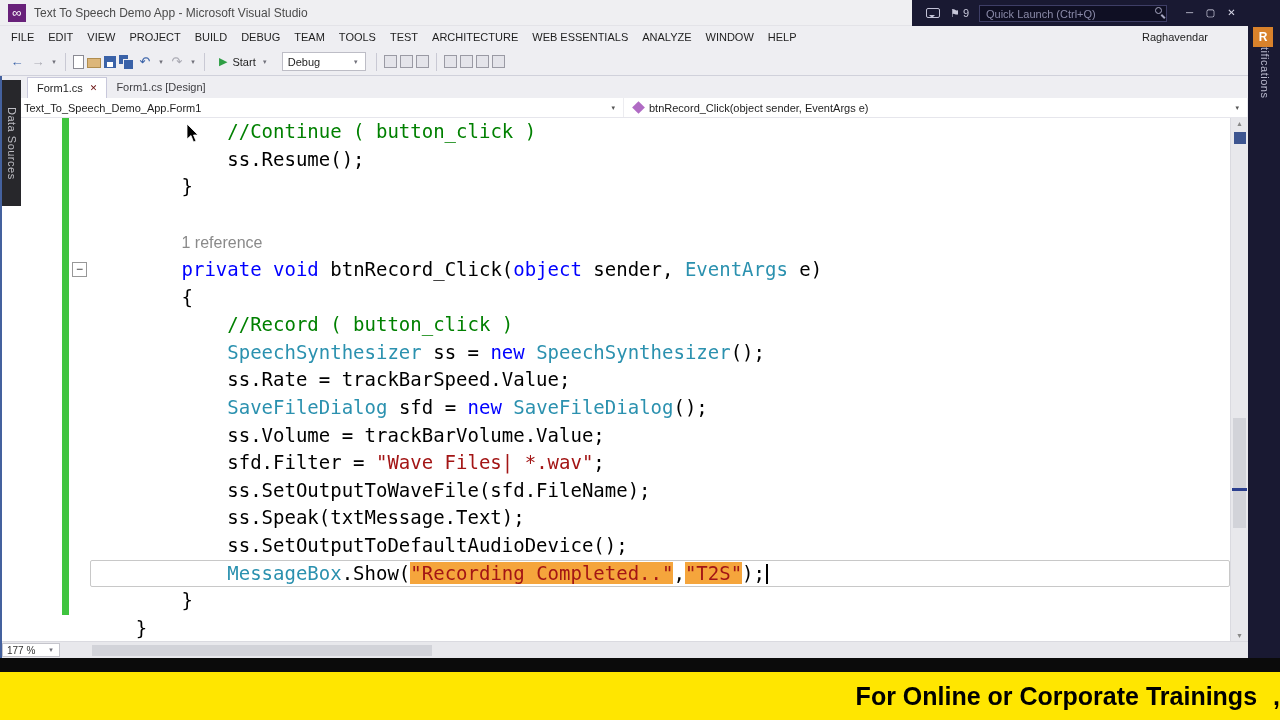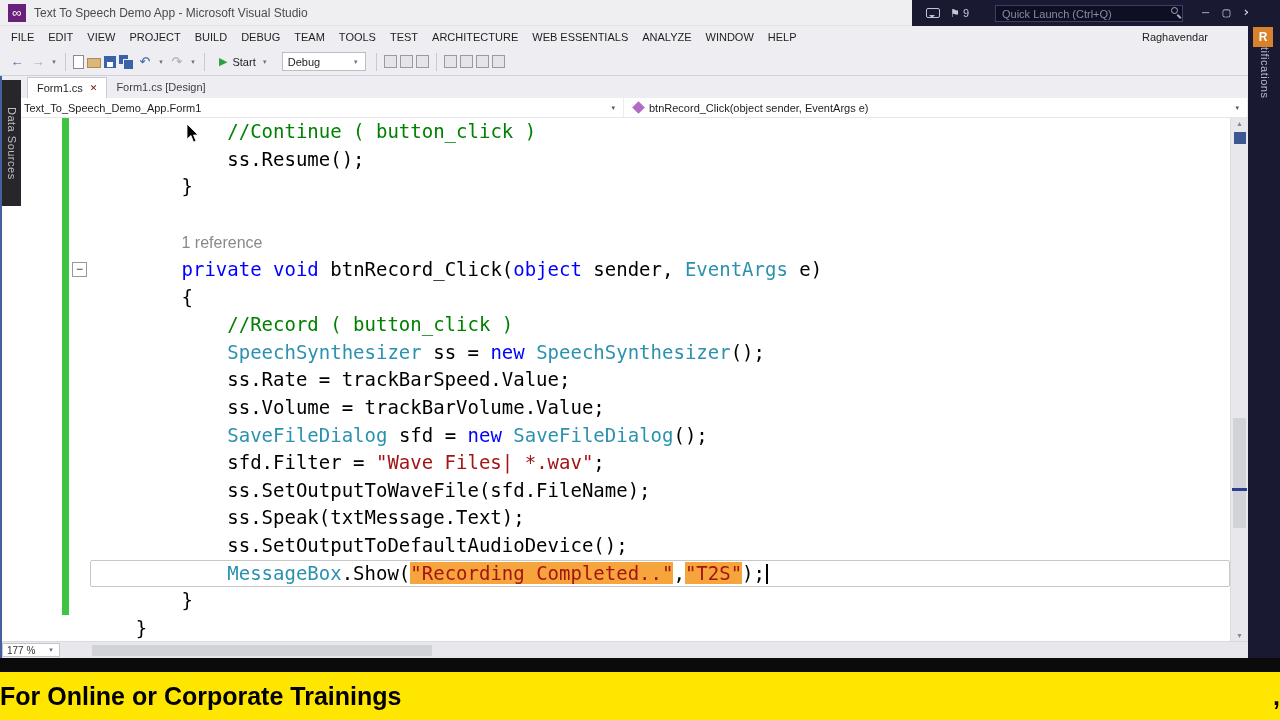--- a/index.html
+++ b/index.html
@@ -7,21 +7,21 @@
   body { position:relative; overflow:hidden; background:#fff; font-family:"Liberation Sans",sans-serif; }
 
   
   #titlebar { position:absolute; left:0; top:0; width:1280px; height:26px; background:#EFEFF2; border-bottom:1px solid #E3E3E8; }
   .vs-logo { position:absolute; left:8px; top:4px; width:18px; height:18px; background:#68217A; color:#fff; font-size:13px; line-height:17px; text-align:center; }
   .title-text { position:absolute; left:34px; top:6px; font-size:12px; color:#4B4B4B; }
   .title-dark { position:absolute; right:0; top:0; width:368px; height:26px; background:#191932; display:flex; align-items:center; gap:10px; padding-left:14px; }
   .bubble-icon { width:14px; height:10px; border:1px solid #C2C2D6; border-radius:2px; position:relative; }
   .bubble-icon::after { content:""; position:absolute; left:2px; bottom:-4px; border:3px solid transparent; border-top-color:#C2C2D6; }
   .flag-wrap { display:flex; align-items:center; gap:3px; color:#C8C8DA; font-size:11px; }
-  .ql-wrap { position:relative;margin-left:16px; }
+  .ql-wrap { position:relative; }
   .ql-input { width:188px; height:17px; background:#0F0F23; border:1px solid #3E3E66; color:#9898B8; font-size:11px; padding:0 20px 0 6px; font-family:"Liberation Sans",sans-serif; }
   .ql-input::placeholder { color:#8A8AA8; }
   .search-icon { position:absolute; right:5px; top:3px; width:7px; height:7px; border:1.5px solid #A8A8C2; border-radius:50%; }
   .search-icon::after { content:""; position:absolute; left:6px; top:6px; width:5px; height:1.5px; background:#A8A8C2; transform:rotate(45deg); transform-origin:0 0; }
   .win-controls { display:flex; margin-left:2px; }
   .win-btn { width:21px; height:20px; text-align:center; line-height:20px; color:#D8D8E8; font-size:10px; }
 
   
   #menubar { position:absolute; top:26px; left:0; width:1248px; height:22px; background:#EEEEF2; display:flex; align-items:center; padding-left:4px; }
   #menu-items { display:flex; }
@@ -90,21 +90,21 @@
   #hscroll { position:absolute; top:641px; left:0; width:1248px; height:17px; background:#E8E8EC; border-top:1px solid #DADAE0; }
   .zoom-box { position:absolute; left:2px; top:1px; width:58px; height:14px; background:#FFF; border:1px solid #C5C5CC; font-size:10px; color:#333; display:flex; align-items:center; justify-content:space-between; padding:0 4px; }
   .h-thumb { position:absolute; left:92px; top:3px; width:340px; height:11px; background:#D2D3D9; }
 
   
   .right-rail { position:absolute; right:0; top:0; width:32px; height:658px; background:#191932; z-index:15; }
   .rail-text { writing-mode:vertical-rl; color:#B8B8CC; font-size:11px; letter-spacing:0.5px; margin:32px auto 0; display:block; width:14px; }
 
   
   #blackbar { position:absolute; top:658px; left:0; width:1280px; height:14px; background:#0B0B0B; z-index:20; }
-  #banner { position:absolute; top:672px; left:0; width:1280px; height:48px; background:#FFE600; display:flex; align-items:center; justify-content:space-between; font-size:25px; font-weight:bold; color:#000; z-index:20; }
+  #banner { position:absolute; top:672px; left:0; width:1280px; height:48px; background:#FFE600; display:flex; align-items:center; justify-content:flex-end; font-size:25px; font-weight:bold; color:#000; z-index:20; }
   #banner .gap { display:inline-block; width:16px; }
   .halo { text-shadow:0 0 3px #fff, 0 0 4px #fff; }
 
   .mouse-cursor { position:absolute; left:186px; top:124px; z-index:40; }
 </style>
 </head>
 <body>
 
 <div id="app">
 
@@ -216,22 +216,22 @@
         <div class="code-line"><span class="tok-pl">            </span><span class="tok-cm">//Continue ( button_click )</span></div>
         <div class="code-line"><span class="tok-pl">            ss.Resume();</span></div>
         <div class="code-line"><span class="tok-pl">        }</span></div>
         <div class="code-line"><span class="tok-pl"></span></div>
         <div class="code-line"><span class="tok-pl">        </span><span class="tok-cl">1 reference</span></div>
         <div class="code-line"><span class="tok-pl">        </span><span class="tok-kw">private</span><span class="tok-pl"> </span><span class="tok-kw">void</span><span class="tok-pl"> btnRecord_Click(</span><span class="tok-kw">object</span><span class="tok-pl"> sender, </span><span class="tok-ty">EventArgs</span><span class="tok-pl"> e)</span></div>
         <div class="code-line"><span class="tok-pl">        {</span></div>
         <div class="code-line"><span class="tok-pl">            </span><span class="tok-cm">//Record ( button_click )</span></div>
         <div class="code-line"><span class="tok-pl">            </span><span class="tok-ty">SpeechSynthesizer</span><span class="tok-pl"> ss = </span><span class="tok-kw">new</span><span class="tok-pl"> </span><span class="tok-ty">SpeechSynthesizer</span><span class="tok-pl">();</span></div>
         <div class="code-line"><span class="tok-pl">            ss.Rate = trackBarSpeed.Value;</span></div>
+        <div class="code-line"><span class="tok-pl">            </span><span class="tok-ty">SaveFileDialog</span><span class="tok-pl"> sfd = </span><span class="tok-kw">new</span><span class="tok-pl"> </span><span class="tok-ty">SaveFileDialog</span><span class="tok-pl">();</span></div>
         <div class="code-line"><span class="tok-pl">            ss.Volume = trackBarVolume.Value;</span></div>
-        <div class="code-line"><span class="tok-pl">            </span><span class="tok-ty">SaveFileDialog</span><span class="tok-pl"> sfd = </span><span class="tok-kw">new</span><span class="tok-pl"> </span><span class="tok-ty">SaveFileDialog</span><span class="tok-pl">();</span></div>
         <div class="code-line"><span class="tok-pl">            sfd.Filter = </span><span class="tok-st">"Wave Files| *.wav"</span><span class="tok-pl">;</span></div>
         <div class="code-line"><span class="tok-pl">            ss.SetOutputToWaveFile(sfd.FileName);</span></div>
         <div class="code-line"><span class="tok-pl">            ss.Speak(txtMessage.Text);</span></div>
         <div class="code-line"><span class="tok-pl">            ss.SetOutputToDefaultAudioDevice();</span></div>
         <div class="code-line current"><span class="tok-pl">            </span><span class="tok-ty">MessageBox</span><span class="tok-pl">.Show(</span><span class="tok-sh">"Recording Completed.."</span><span class="tok-pl">,</span><span class="tok-sh">"T2S"</span><span class="tok-pl">);</span><span class="caret"></span></div>
         <div class="code-line"><span class="tok-pl">        }</span></div>
         <div class="code-line"><span class="tok-pl">    }</span></div>
       </div>
     <div class="vscroll">
       <span class="vs-arrow" style="top:2px">▲</span>

